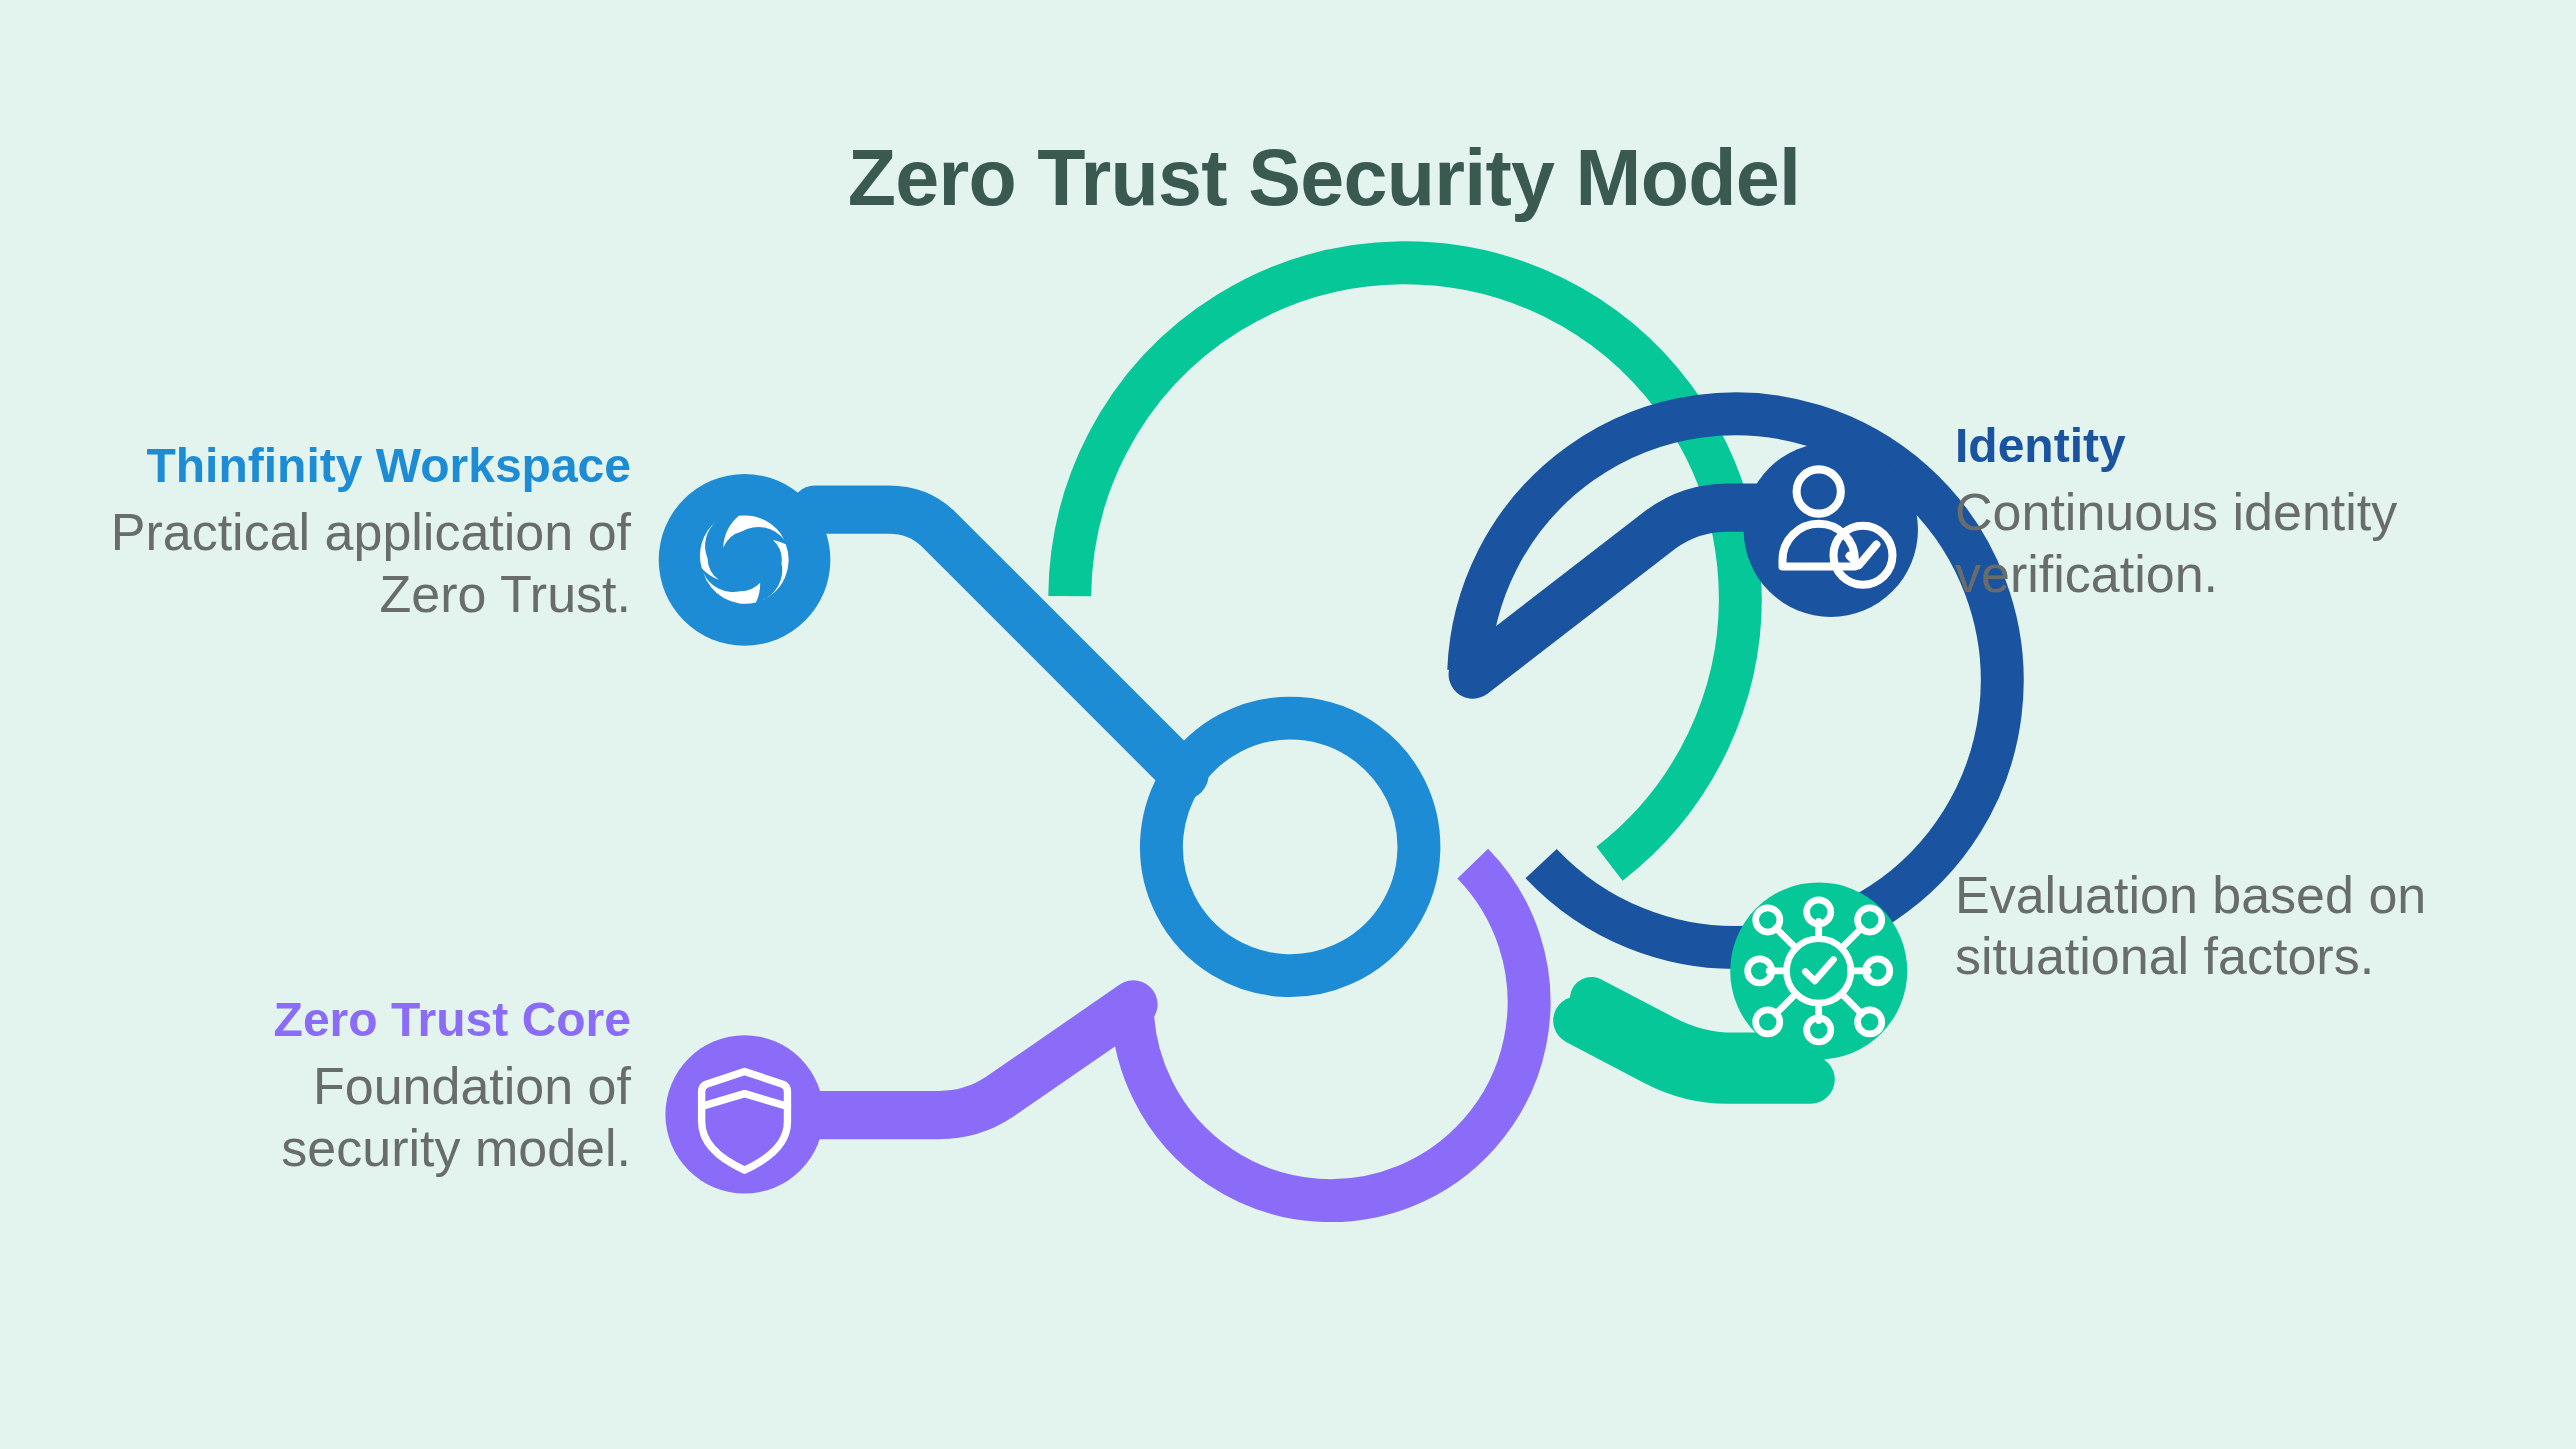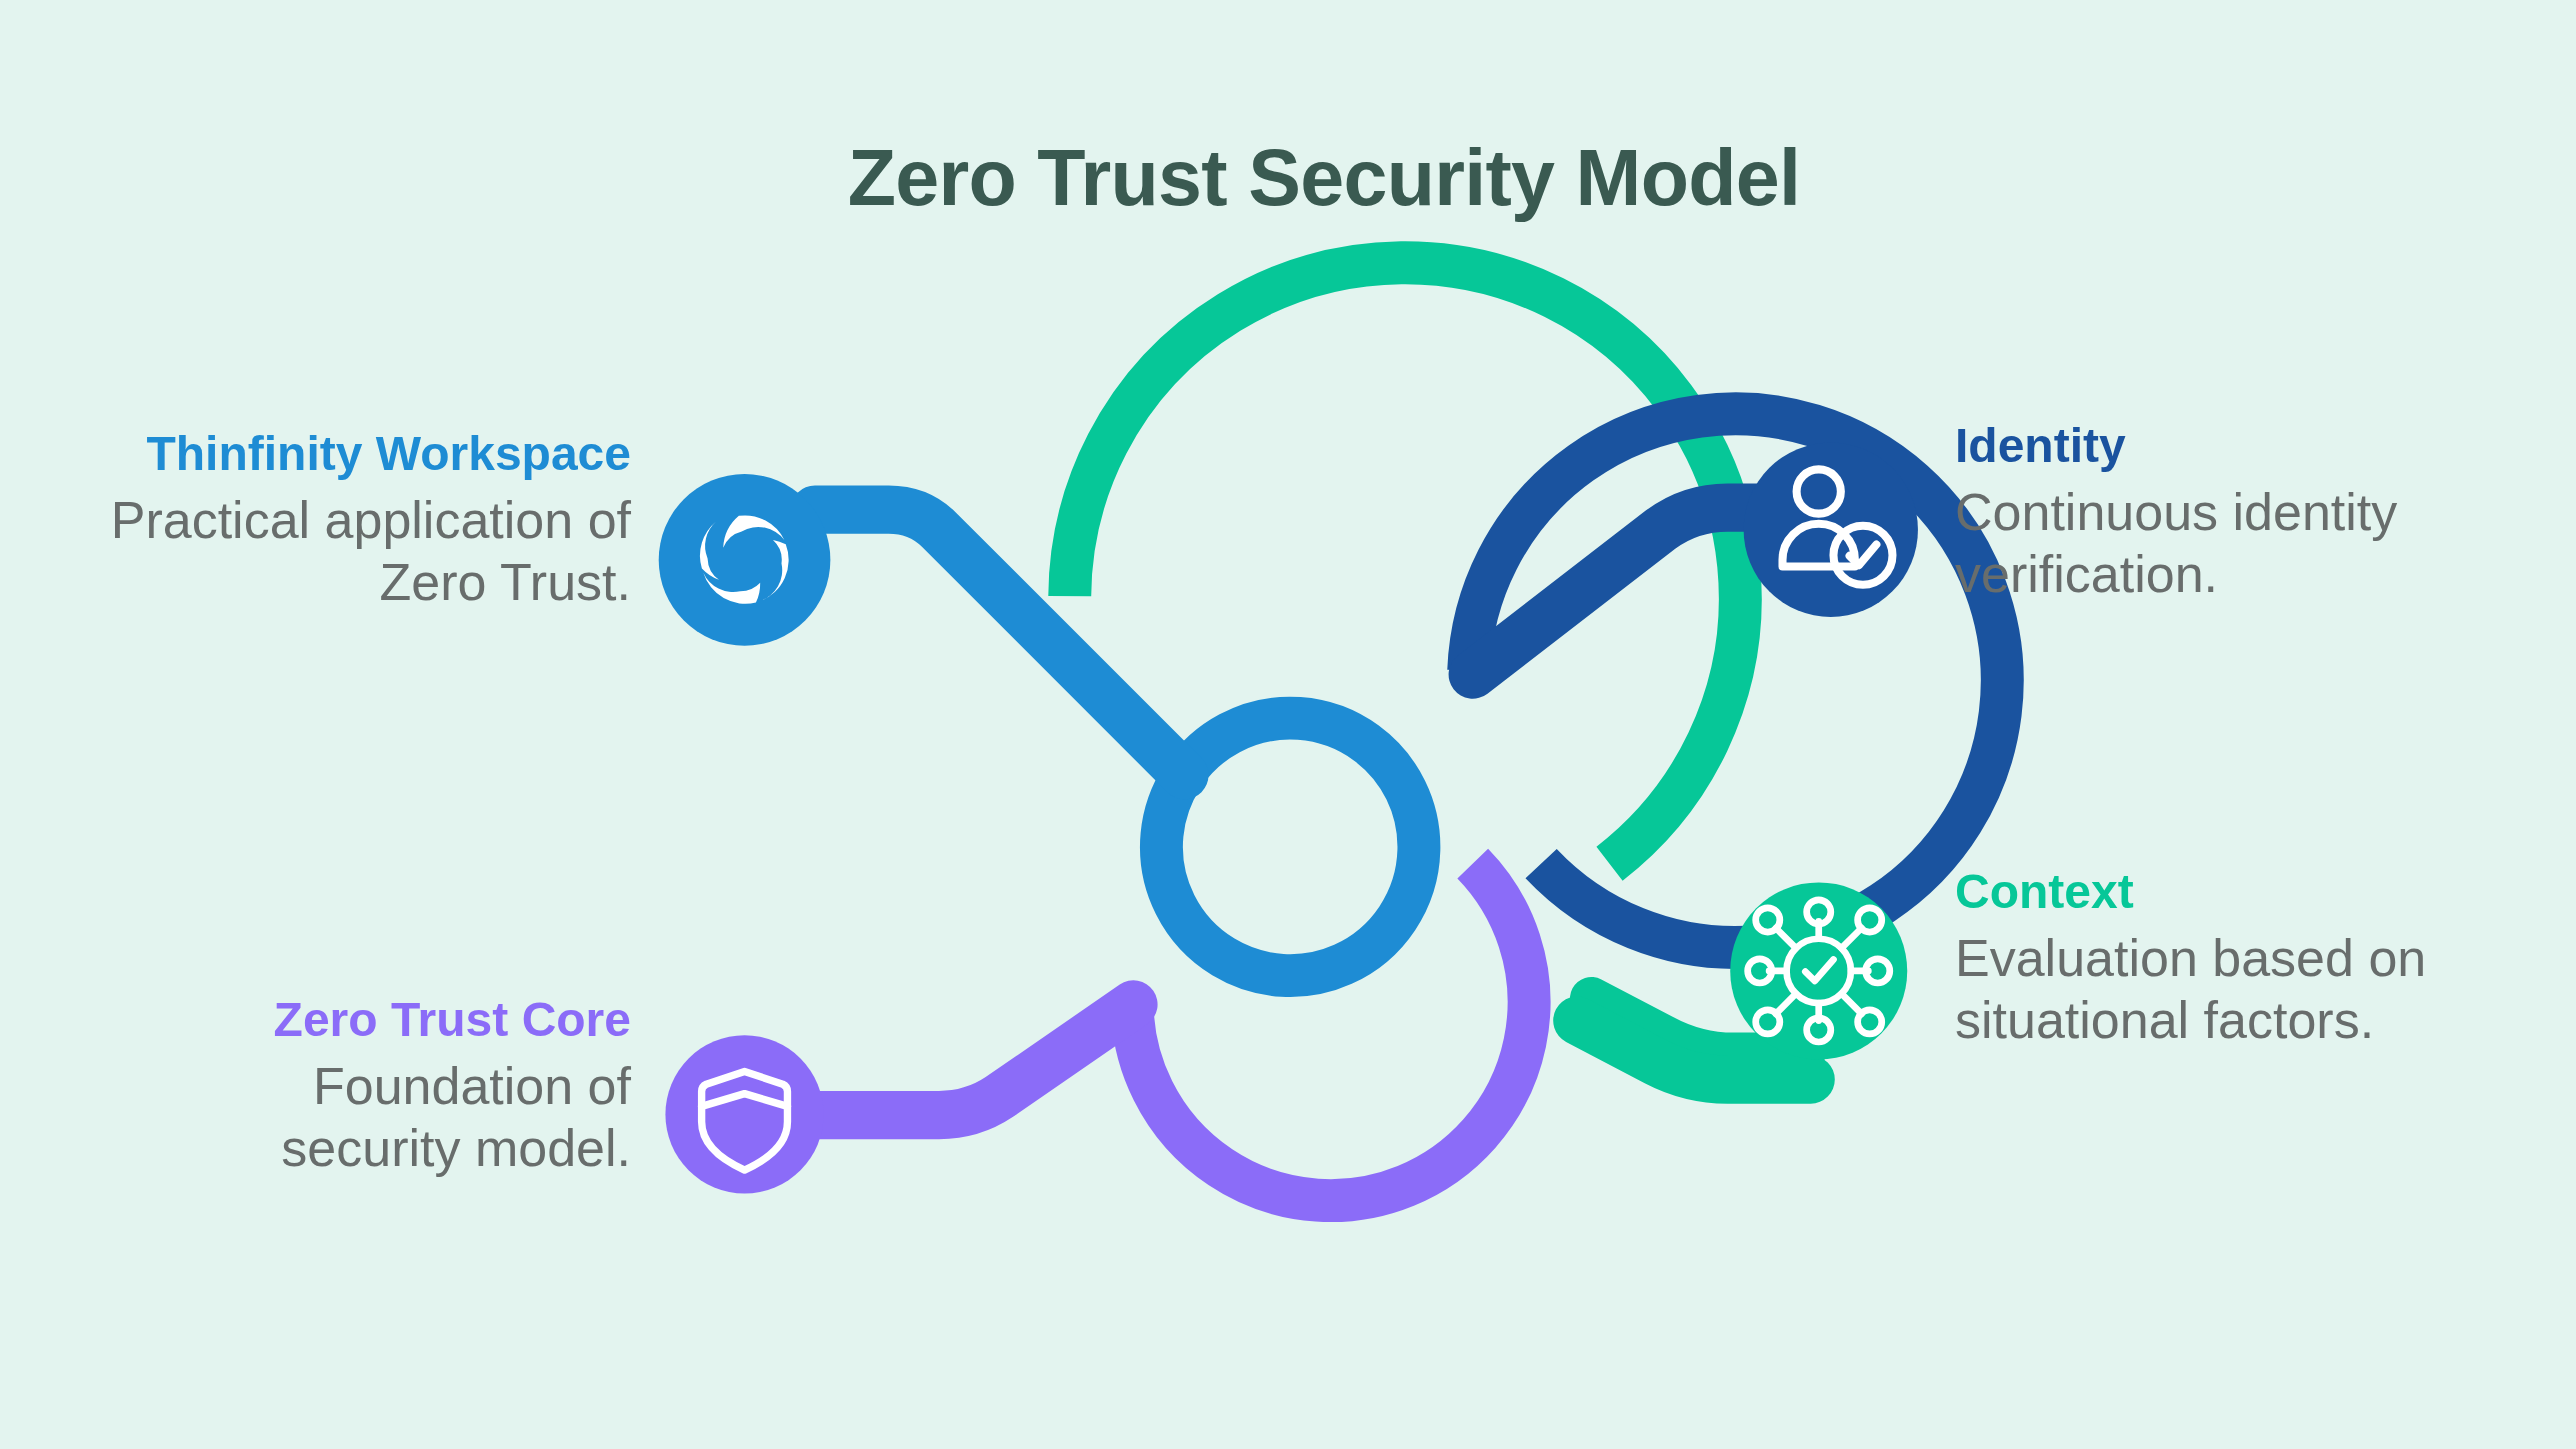--- a/index.html
+++ b/index.html
@@ -59,21 +59,21 @@
     font-weight: normal;
     color: #686d6c;
     line-height: 1.18;
     margin: 0;
   }
   .block.right-align { text-align: right; }
   .block.left-align  { text-align: left; }
 
   #block-workspace {
     left: 101px;
-    top: 427px;
+    top: 439px;
     width: 530px;
   }
   #block-core {
     left: 148px;
     top: 993px;
     width: 483px;
   }
   #block-identity {
     left: 1955px;
     top: 419px;
@@ -241,18 +241,17 @@
     <div class="heading" style="color:#1a539f">Identity</div>
     <div class="desc">Continuous identity verification.</div>
   </div>
 
   <div class="block right-align" id="block-core">
     <div class="heading" style="color:#8b6cf8">Zero Trust Core</div>
     <div class="desc">Foundation of security model.</div>
   </div>
 
   <div class="block left-align" id="block-context">
-    <div class="heading" style="color:#06c798">Context</div>
     <div class="desc">Evaluation based on situational factors.</div>
   </div>
 
 </div>
 
 
 </body></html>

